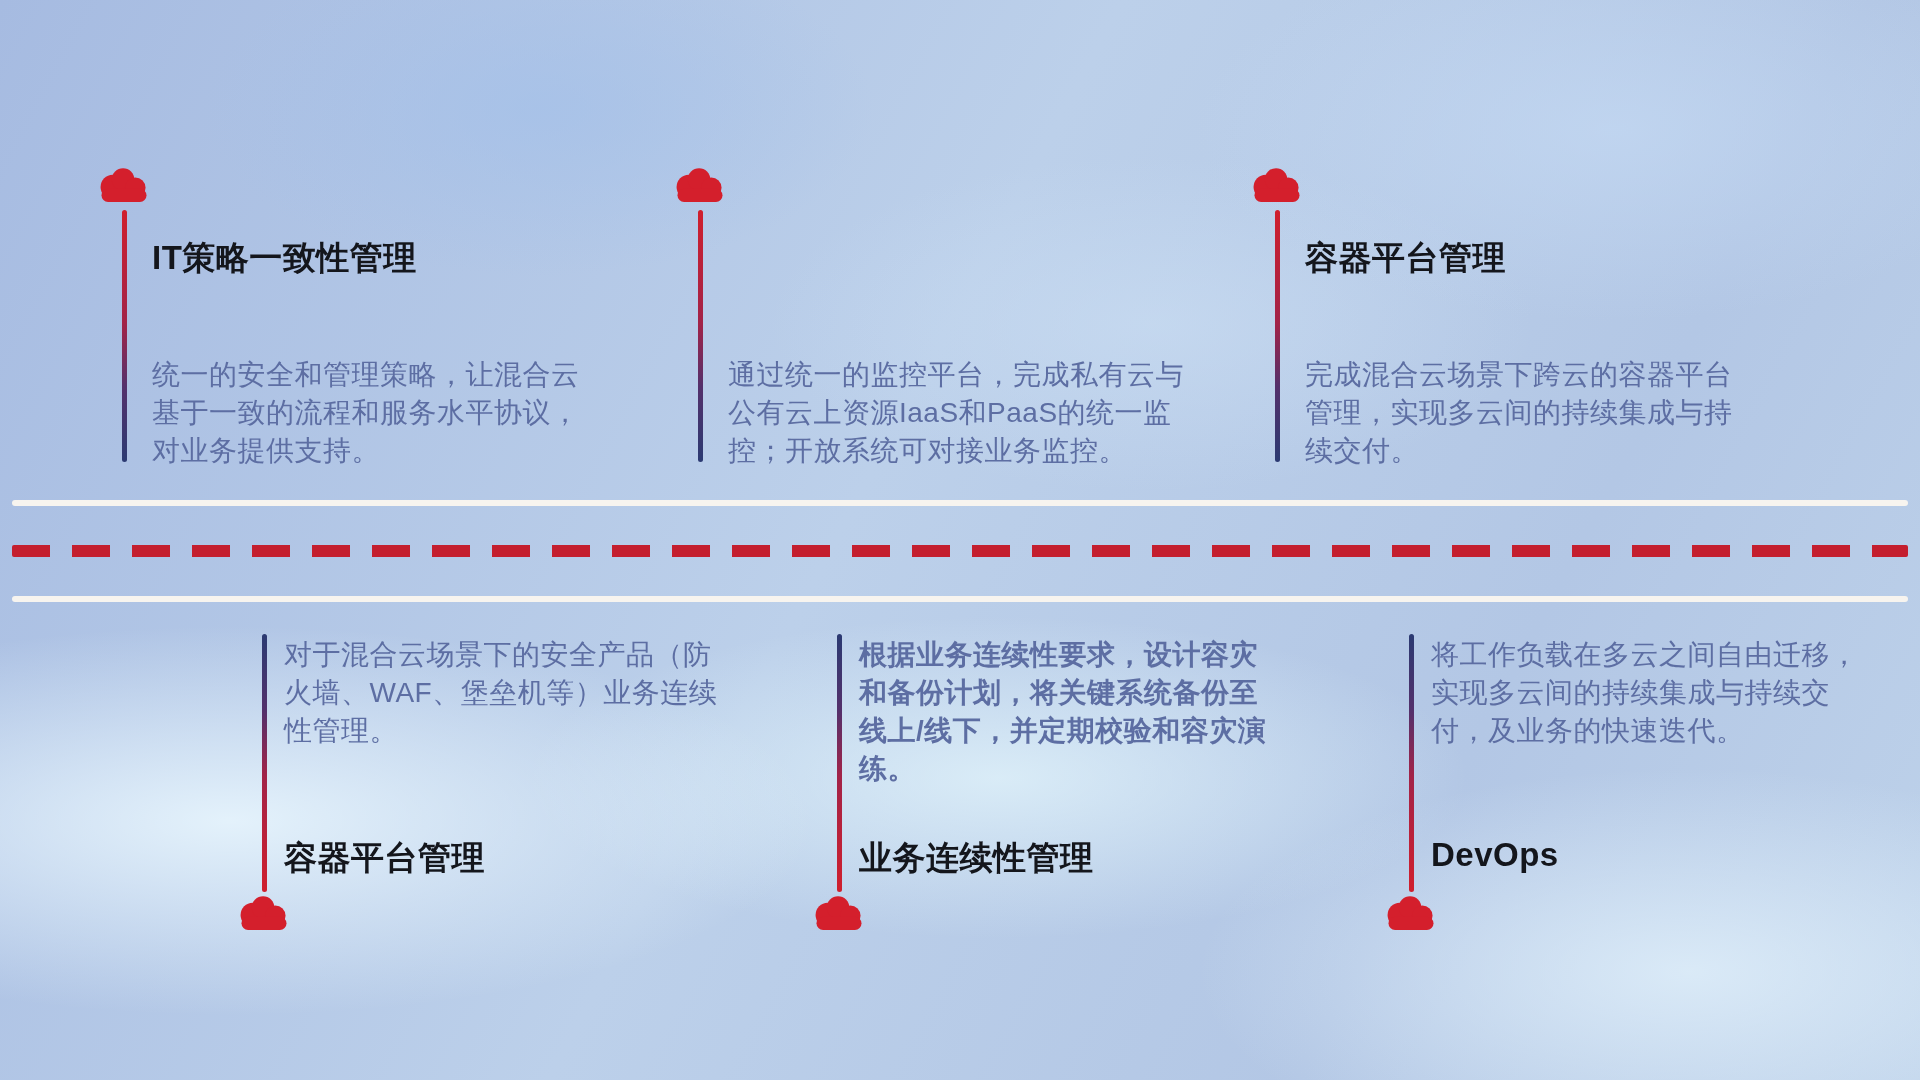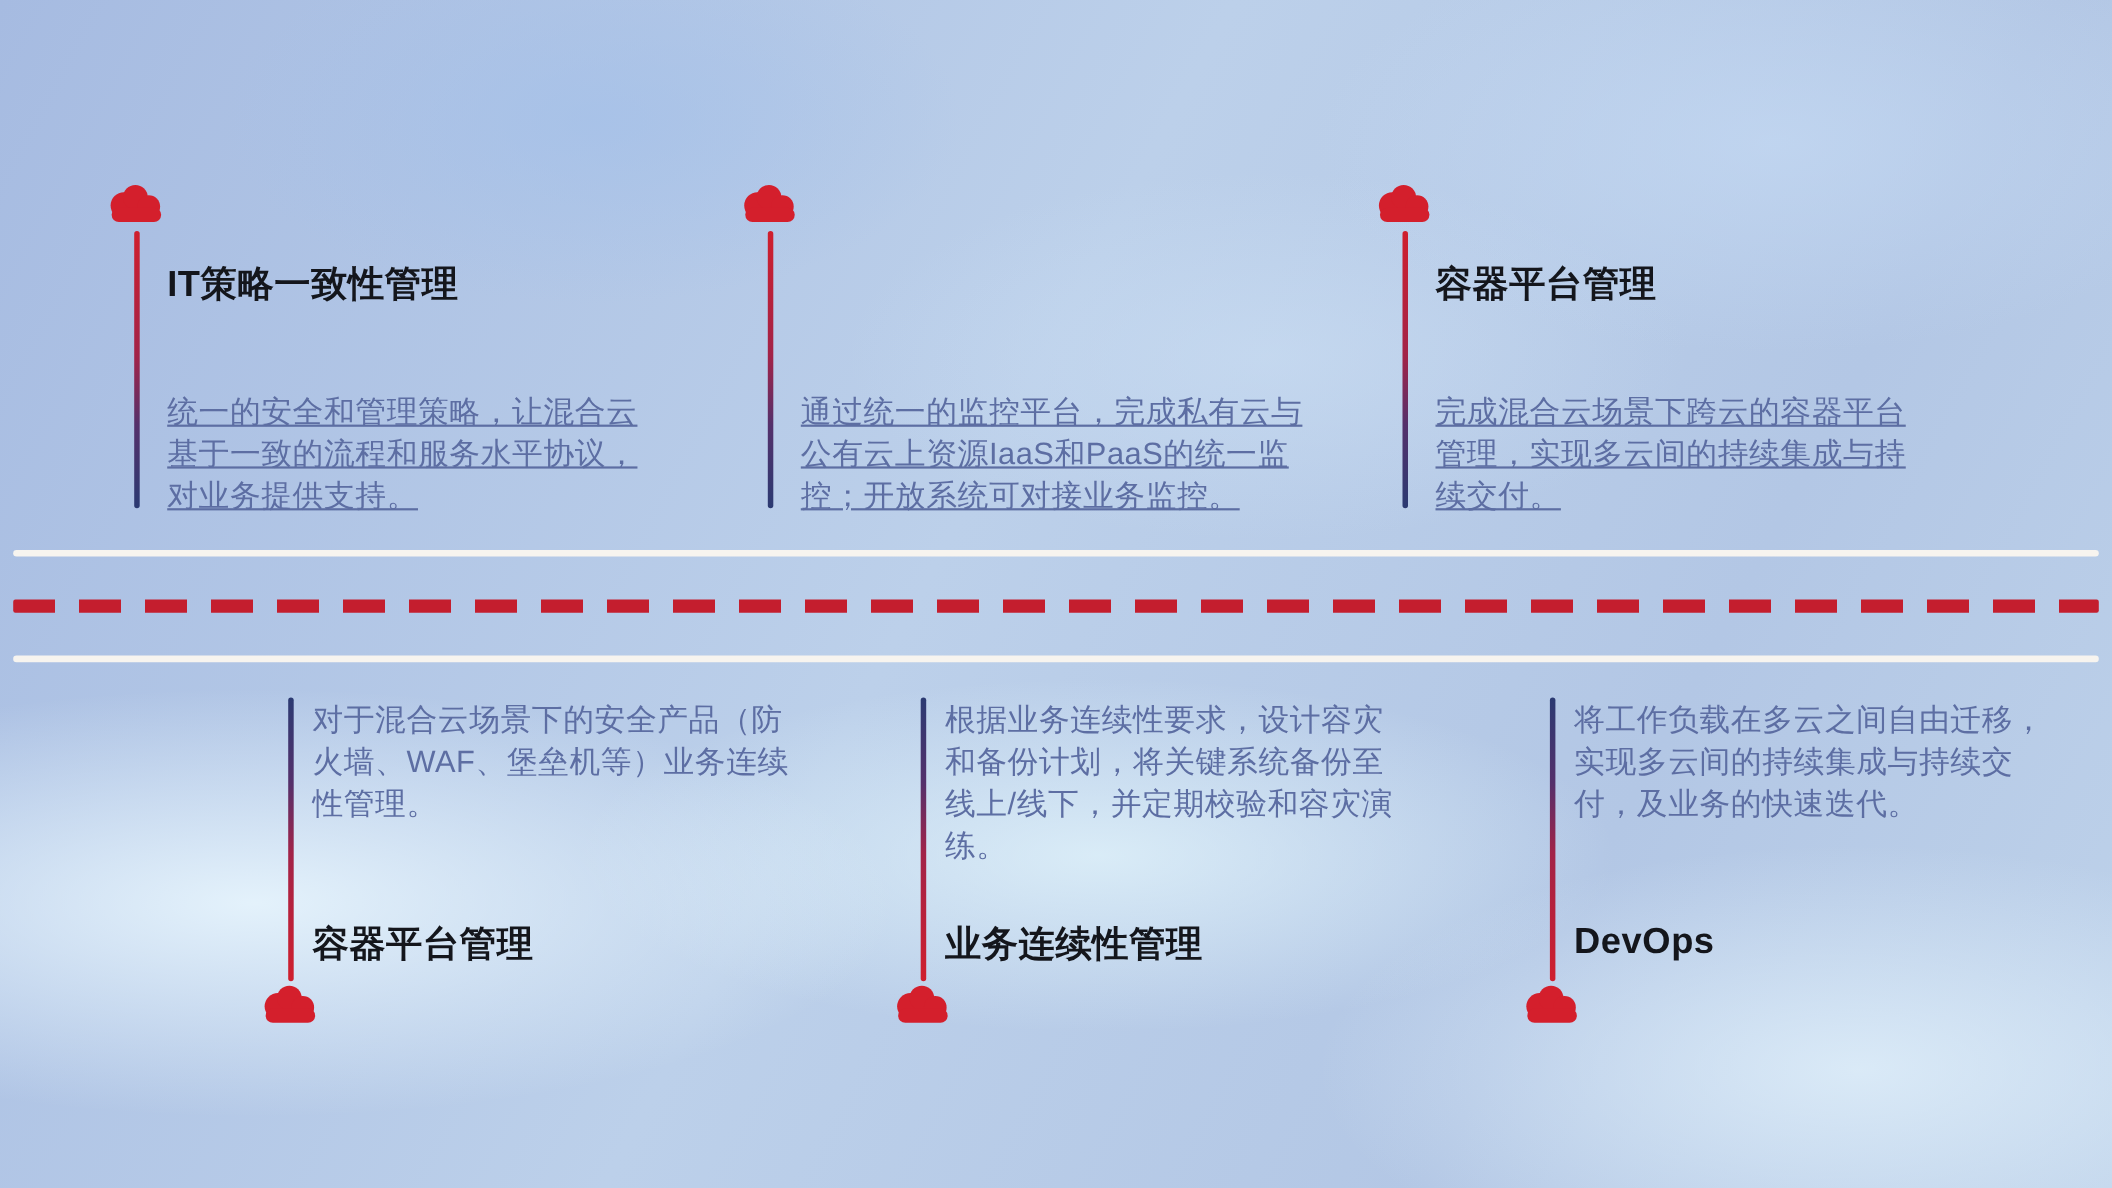--- a/index.html
+++ b/index.html
@@ -66,32 +66,32 @@
     color:var(--title-text);white-space:nowrap;
   }
   .node-top .title{left:58px;top:72px;}
   .node-bottom .title{left:50px;top:206px;}
 
   .desc{
     position:absolute;margin:0;
     font-size:28px;line-height:38px;letter-spacing:.5px;
     color:var(--description-text);
   }
-  .node-top .desc{left:58px;top:192px;width:438px;text-decoration:underline;}
+  .node-top .desc{left:58px;top:192px;width:438px;}
   .node-bottom .desc{left:50px;top:6px;width:438px;}
 
   
   .node-t1{left:94px;}
   .node-t2{left:670px;}
   .node-t3{left:1247px;}
   .node-t2 .desc{width:458px;}
   .node-b1{left:234px;}
   .node-b2{left:809px;}
   .node-b3{left:1381px;}
-  .node-b2 .desc{width:420px;}
+  .node-b2 .desc{width:420px;font-weight:bold;}
 </style>
 </head>
 <body>
 
 <div class="canvas">
 
   <div class="track track-white track-top"></div>
   <div class="track track-dashed"></div>
   <div class="track track-white track-bottom"></div>
 

